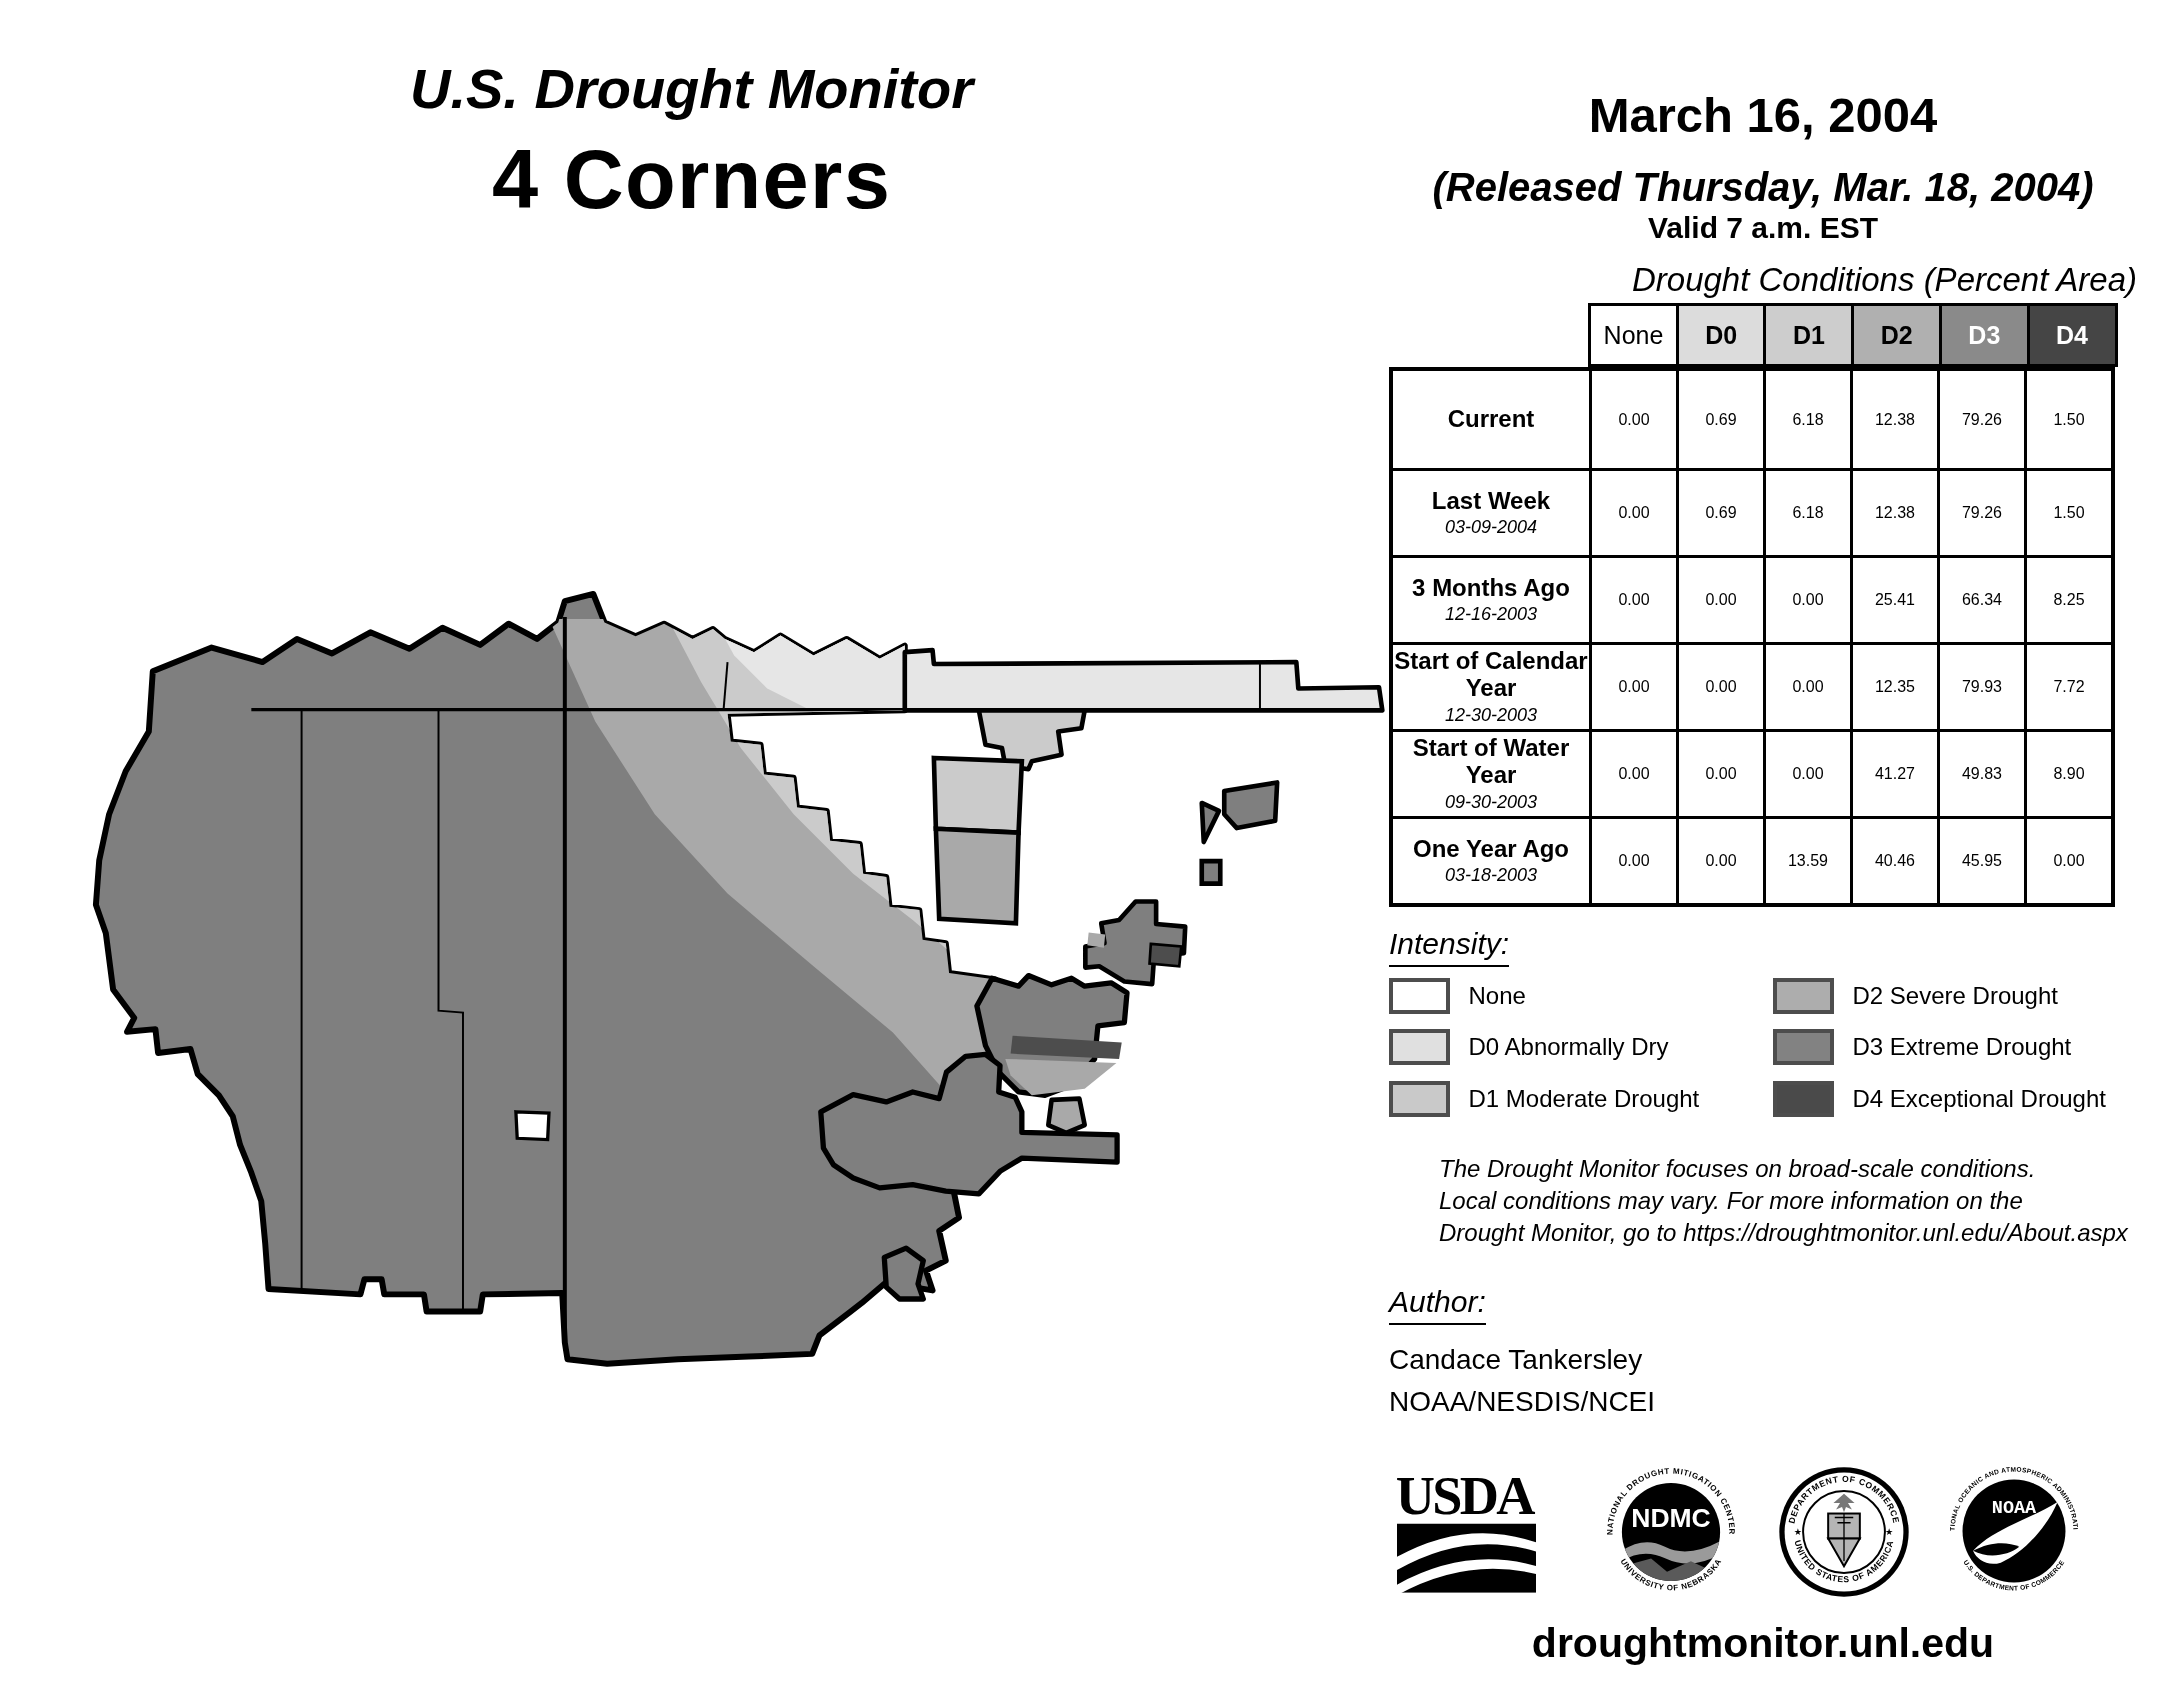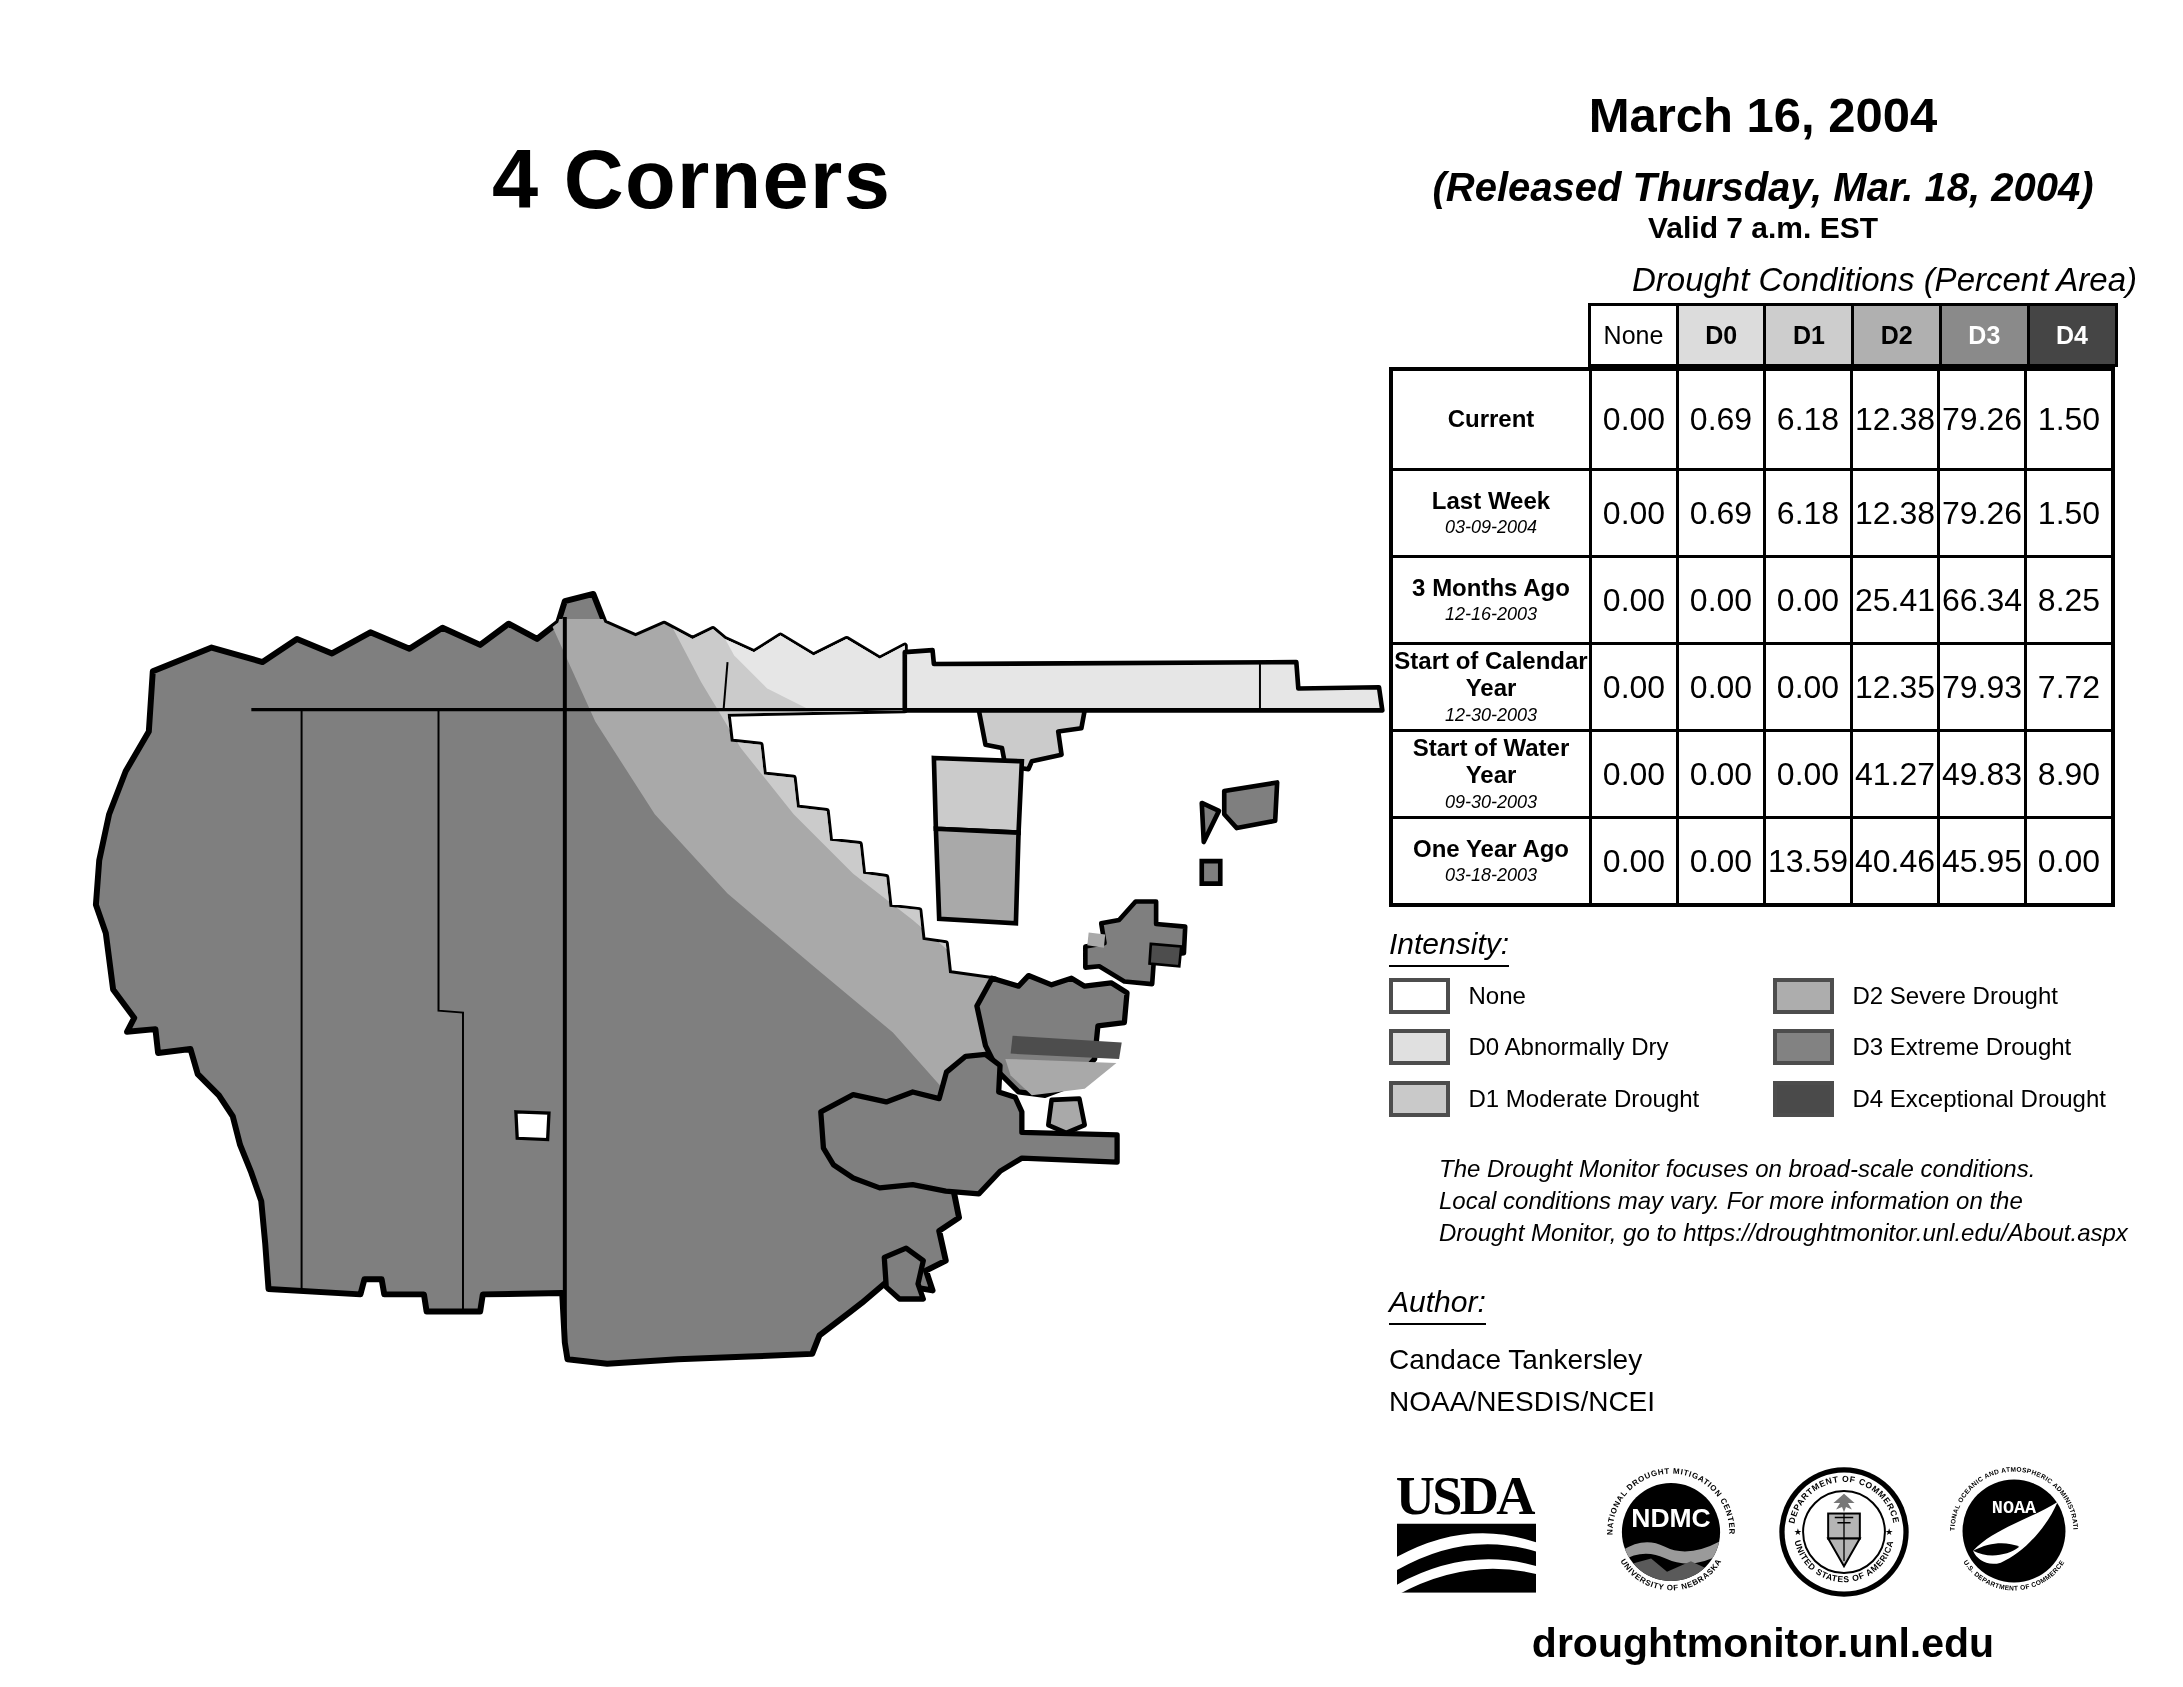--- a/index.html
+++ b/index.html
@@ -18,21 +18,21 @@
   #valid-line{top:213px;font-size:30px;font-weight:bold;}
 
   
   #table-title{position:absolute;left:1588px;width:549px;top:263px;text-align:right;font-size:33px;font-style:italic;line-height:1;}
   #tbl-head{position:absolute;left:1588px;top:303px;display:flex;}
   #tbl-head .th{width:91px;height:64px;box-sizing:border-box;border:3.3px solid #000;display:flex;align-items:center;justify-content:center;font-size:25px;}
   #tbl-head .th + .th{margin-left:-3.3px;font-weight:bold;}
   #tbl-body{position:absolute;left:1389px;top:367px;border:4px solid #000;display:grid;grid-template-columns:196px repeat(6,87px);grid-template-rows:97px repeat(5,87px);background:#fff;}
   .tr{display:contents;}
   .tlabel,.td{box-sizing:border-box;display:flex;flex-direction:column;align-items:center;justify-content:center;text-align:center;background:#fff;}
-  .td{border-left:3.3px solid #000;font-size:32px;}
+  .td{border-left:3.3px solid #000;font-size:16px;}
   .tr:not(:first-child) .td,.tr:not(:first-child) .tlabel{border-top:3.3px solid #000;}
   .rname{font-weight:bold;font-size:24px;line-height:1.12;}
   .rdate{font-style:italic;font-size:18px;margin-top:2.6px;}
 
   
   .hdg{position:absolute;font-size:30px;font-style:italic;line-height:1;}
   .hdg span{border-bottom:2.6px solid #000;padding-bottom:4.6px;}
   #legend-heading{left:1389px;top:929px;}
   .lrow{position:absolute;display:flex;align-items:center;}
   .swatch{width:61px;height:36px;box-sizing:border-box;border:4px solid #4d4d4d;margin-right:18.5px;flex:none;}
@@ -48,20 +48,21 @@
   
   .logo{position:absolute;}
   #footer-url{position:absolute;left:1389px;width:748px;top:1620px;text-align:center;font-size:41px;font-weight:bold;}
 
   svg text{user-select:none;}
 </style>
 </head>
 <body>
 <div id="canvas">
 
+  <div class="lt" id="main-title">U.S. Drought Monitor</div>
   <div class="lt" id="region-title">4 Corners</div>
 
   <div class="dt" id="date-line">March 16, 2004</div>
   <div class="dt" id="released-line">(Released Thursday, Mar. 18, 2004)</div>
   <div class="dt" id="valid-line">Valid 7 a.m. EST</div>
 
   <svg style="position:absolute;left:0;top:576px;" width="1422" height="860" viewBox="0 870 2150 1300">
     <defs>
       <clipPath id="blobClip">
         <path d="M231,1014 L320,978 L397,1000 L449,965 L502,987 L560,955 L619,980 L669,948 L726,974 L769,942 L812,965 L844,940 L854,908 L897,897 L914,940 L961,961 L1004,942 L1047,965 L1078,950 L1096,965 L1140,985 L1180,960 L1230,990 L1280,965 L1330,995 L1368,975 L1368,1073 L1100,1078 L1105,1120 L1150,1125 L1155,1170 L1200,1175 L1205,1220 L1250,1225 L1255,1270 L1300,1275 L1305,1320 L1340,1325 L1345,1370 L1390,1375 L1395,1420 L1430,1425 L1435,1470 L1470,1475 L1505,1480 L1510,1520 L1530,1545 L1500,1580 L1510,1630 L1480,1650 L1490,1700 L1460,1720 L1470,1770 L1440,1790 L1450,1840 L1420,1860 L1430,1905 L1400,1920 L1410,1950 L1380,1945 L1370,1912 L1303,1969 L1286,1982 L1239,2018 L1228,2046 L1132,2050 L1025,2054 L918,2061 L858,2054 L854,2029 L850,1954 L730,1956 L726,1982 L645,1982 L641,1956 L581,1956 L577,1933 L551,1933 L545,1956 L406,1948 L401,1879 L395,1815 L380,1772 L363,1730 L352,1687 L331,1655 L299,1623 L288,1585 L239,1591 L235,1555 L192,1559 L203,1538 L171,1495 L160,1410 L145,1367 L150,1300 L165,1230 L190,1165 L225,1105 Z"></path>

